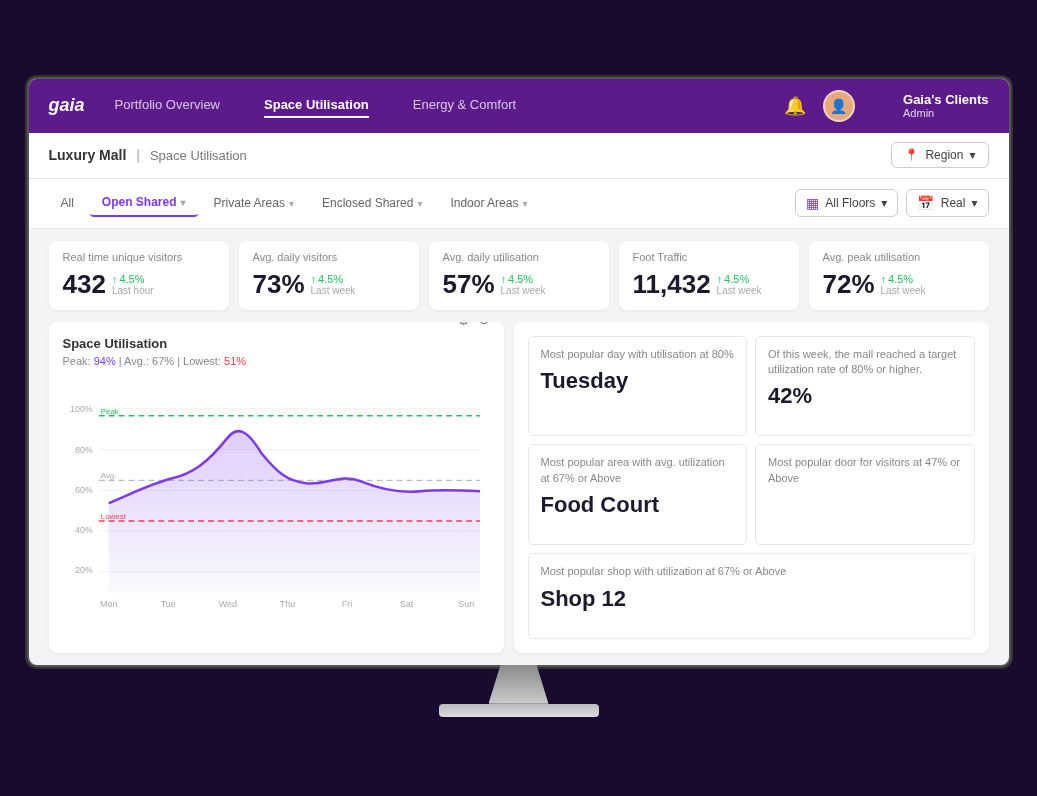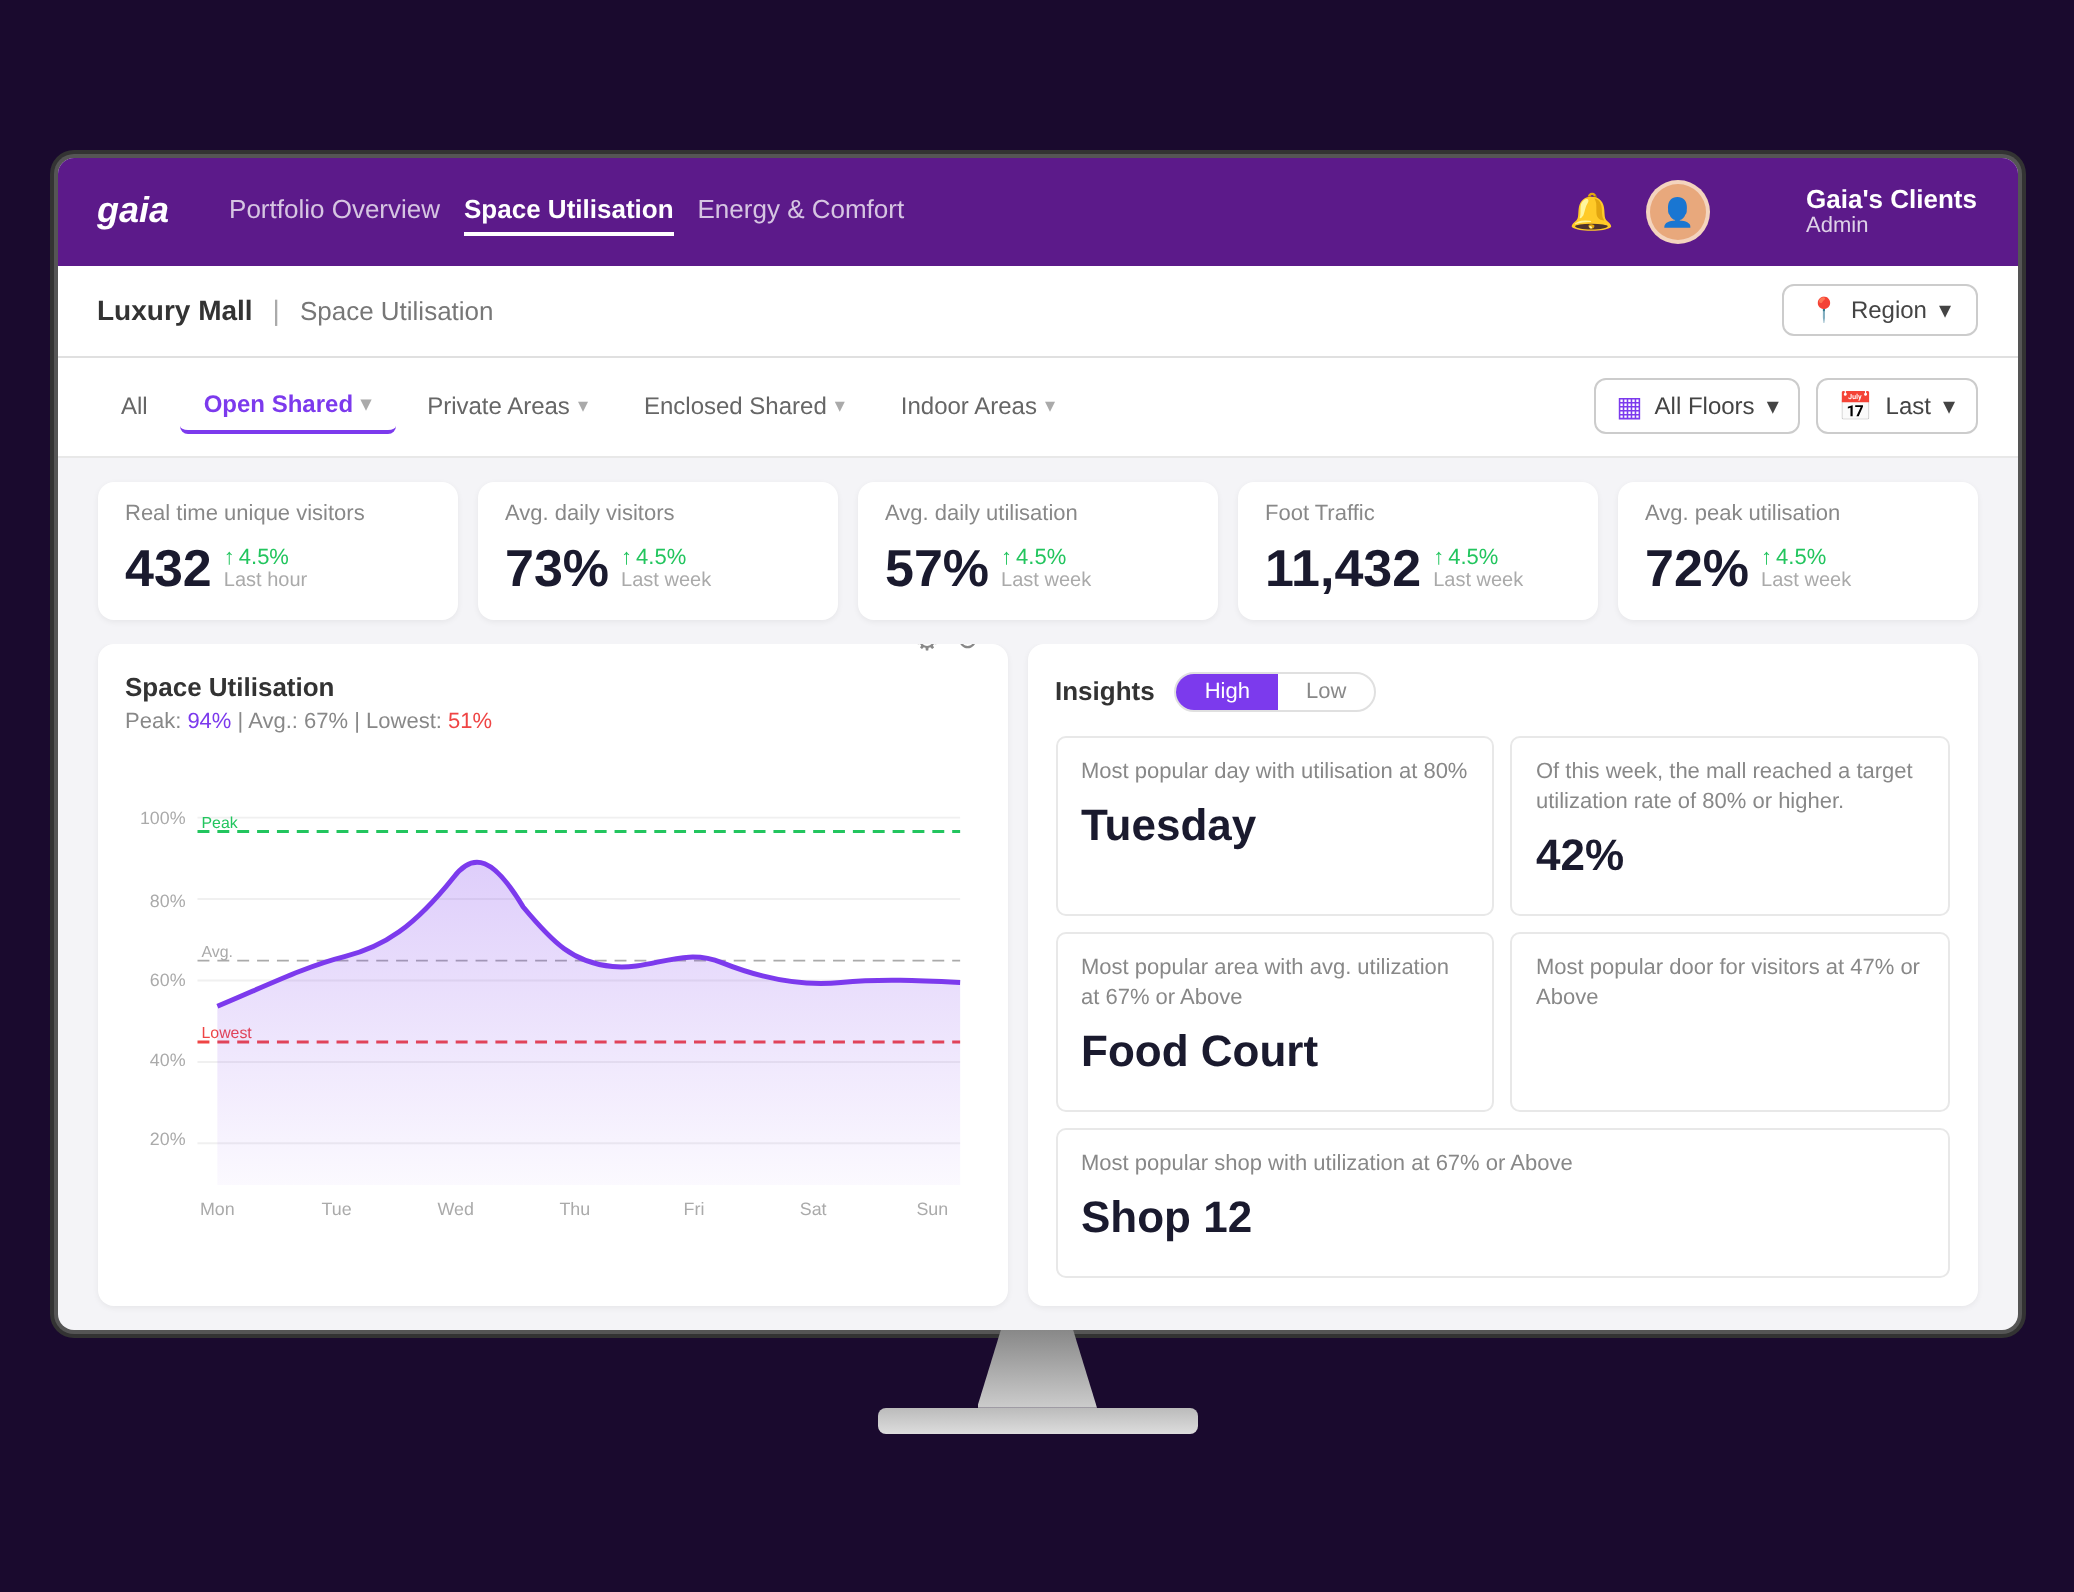--- a/index.html
+++ b/index.html
@@ -36,21 +36,21 @@
     }
     .nav-logo {
       color: #fff;
       font-size: 18px;
       font-weight: 700;
       font-style: italic;
       margin-right: 30px;
     }
     .nav-links {
       display: flex;
-      gap: 12px;
+      gap: 44px;
       flex: 1;
     }
     .nav-link {
       color: rgba(255,255,255,0.75);
       font-size: 13px;
       cursor: pointer;
       padding: 4px 0;
     }
     .nav-link.active {
       color: #fff;
@@ -386,21 +386,21 @@
       </div>
       <div class="filter-spacer"></div>
       <div class="filter-right">
         <button class="filter-dropdown">
           <span class="icon">▦</span>
           <span>All Floors</span>
           <span>▾</span>
         </button>
         <button class="filter-dropdown">
           <span class="icon">📅</span>
-          <span>Last</span>
+          <span>Real</span>
           <span>▾</span>
         </button>
       </div>
     </div>
 
     <div class="metrics-row">
 
       <div class="metric-card">
         <div class="metric-label">Real time unique visitors</div>
         <div class="metric-change-row">
@@ -516,27 +516,20 @@
             <text x="166" y="215" font-size="9" fill="#aaa" text-anchor="middle">Wed</text>
             <text x="226" y="215" font-size="9" fill="#aaa" text-anchor="middle">Thu</text>
             <text x="286" y="215" font-size="9" fill="#aaa" text-anchor="middle">Fri</text>
             <text x="346" y="215" font-size="9" fill="#aaa" text-anchor="middle">Sat</text>
             <text x="406" y="215" font-size="9" fill="#aaa" text-anchor="middle">Sun</text>
           </svg>
         </div>
       </div>
 
       <div class="insights-panel">
-        <div class="insights-header">
-          <span class="insights-title">Insights</span>
-          <div class="insights-tabs">
-            <div class="insights-tab active">High</div>
-            <div class="insights-tab">Low</div>
-          </div>
-        </div>
 
         <div class="insights-grid">
 
           <div class="insight-card">
             <div class="insight-card-label">Most popular day with utilisation at 80%</div>
             <div class="insight-card-value">Tuesday</div>
           </div>
 
           <div class="insight-card">
             <div class="insight-card-label">Of this week, the mall reached a target utilization rate of 80% or higher.</div>

